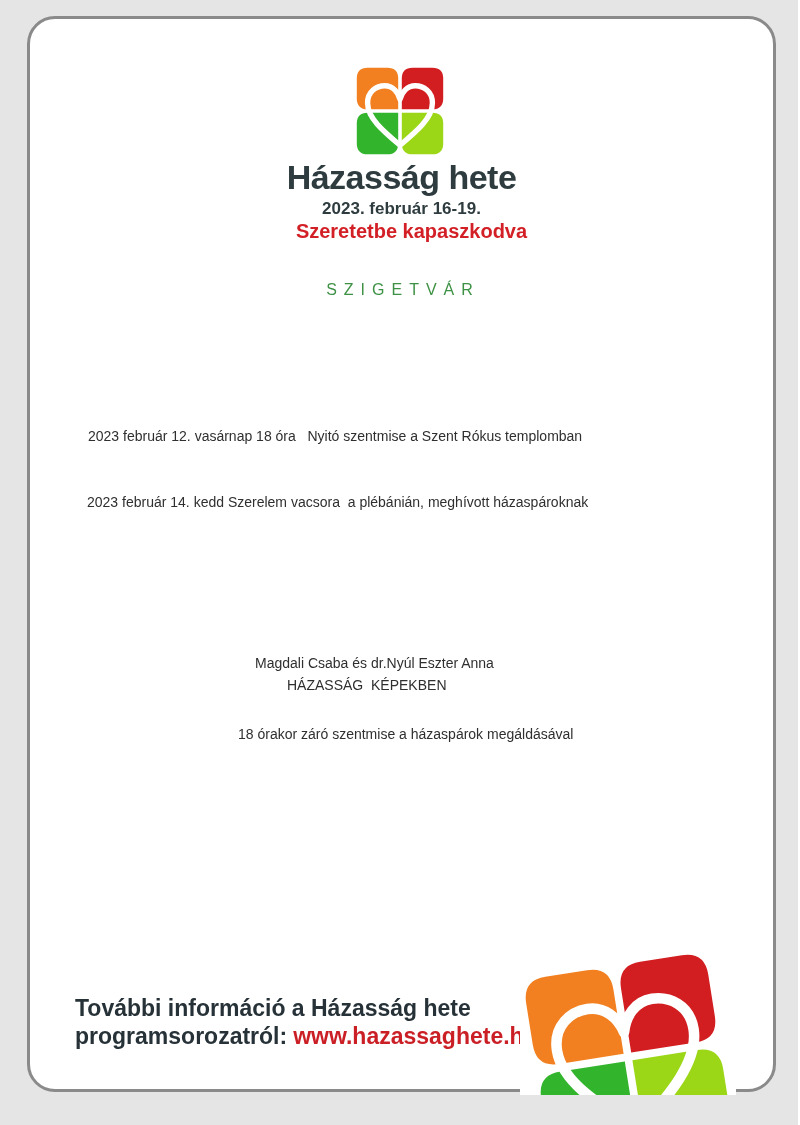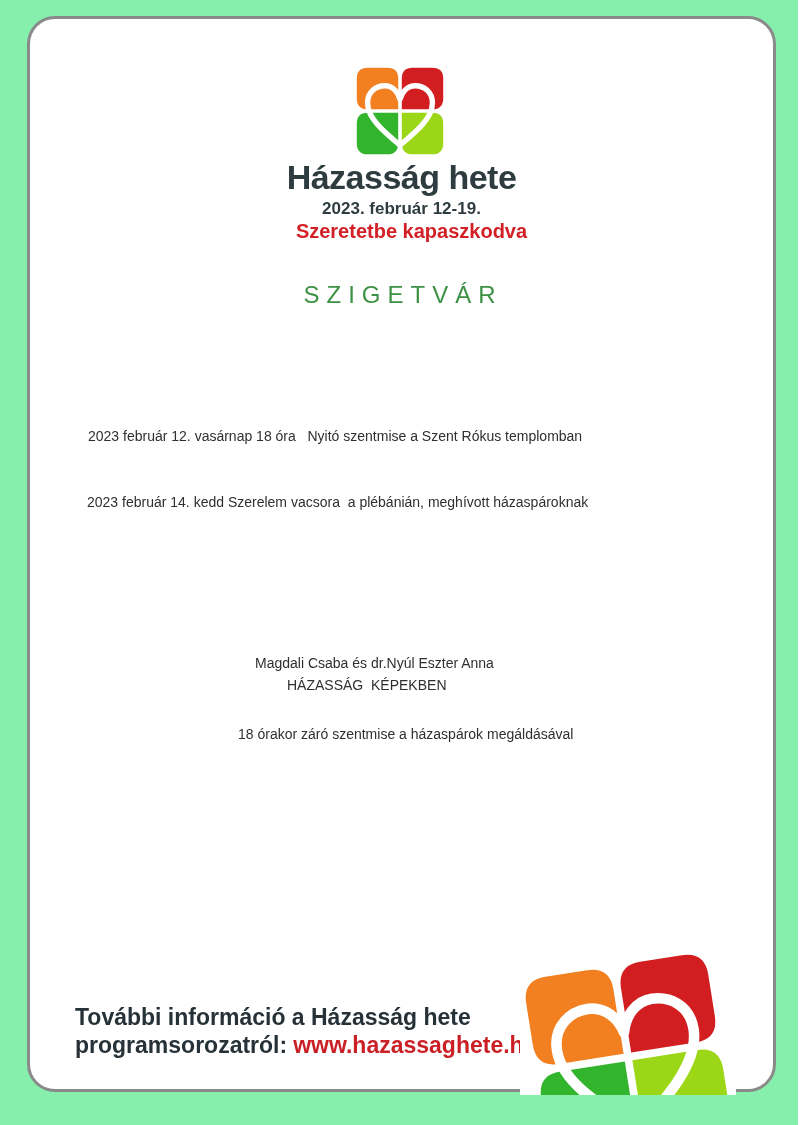--- a/index.html
+++ b/index.html
@@ -8,21 +8,21 @@
     background: #ffffff;
     width: 800px;
     height: 1125px;
     overflow: hidden;
     font-family: "Liberation Sans", sans-serif;
   }
   .canvas {
     position: relative;
     width: 798px;
     height: 1125px;
-    background: #86efac;
+    background: #e5e5e5;
   }
   .frame {
     position: absolute;
     left: 27px;
     top: 16px;
     width: 743px;
     height: 1070px;
     border: 3px solid var(--frame-border, #8a8a8a);
     border-radius: 28px;
     background: #ffffff;
@@ -59,21 +59,21 @@
     text-align: center;
     font-weight: bold;
     font-size: 20px;
     color: var(--accent-red, #d32026);
     padding-left: 20px;
   }
   .city {
     left: 0; right: 0;
     top: 262px;
     text-align: center;
-    font-size: 24px;
+    font-size: 16px;
     letter-spacing: 7px;
     padding-left: 3px;
     color: var(--city-green, #3d9144);
   }
 
   .pline {
     white-space: pre;
     font-size: 14px;
     color: var(--body-text, #2f2f2f);
     line-height: 18px;
@@ -86,21 +86,20 @@
   .l4c { left: 257px; top: 657px; }
   .l5 { left: 208px; top: 706px; }
 
   .footer-text {
     left: 45px;
     top: 975px;
     font-weight: bold;
     font-size: 23px;
     line-height: 28px;
     color: var(--footer-dark, #263238);
-    margin-top: 9px;
   }
   .footer-text .url {
     color: var(--footer-red, #cb1f26);
   }
   .footer-text .prefix { margin-right: 6px; text-align: right; }
 
   .logo-bottom-wrap {
     left: 490px;
     top: 900px;
     width: 216px;
@@ -133,21 +132,21 @@
 
     <svg class="abs logo-top" viewBox="0 0 100 100">
       <path class="petal-orange" d="M14,2 H36 Q48,2 48,14 V48 H14 Q2,48 2,36 V14 Q2,2 14,2 Z"></path>
       <path class="petal-red" d="M64,2 H86 Q98,2 98,14 V36 Q98,48 86,48 H52 V14 Q52,2 64,2 Z"></path>
       <path class="petal-green" d="M2,64 Q2,52 14,52 H48 V86 Q48,98 36,98 H14 Q2,98 2,86 Z"></path>
       <path class="petal-lightgreen" d="M52,52 H86 Q98,52 98,64 V86 Q98,98 86,98 H64 Q52,98 52,86 Z"></path>
       <path class="heart-outline" stroke-width="6" d="M50,88 C32,73 14,58 14,41 C14,28 24,22 33,22 C42,22 48,29 50,37 C52,29 58,22 67,22 C76,22 86,28 86,41 C86,58 68,73 50,88 Z"></path>
     </svg>
 
     <div class="abs title">Házasság hete</div>
-    <div class="abs daterange">2023. február 12-19.</div>
+    <div class="abs daterange">2023. február 16-19.</div>
     <div class="abs tagline">Szeretetbe kapaszkodva</div>
     <div class="abs city">SZIGETVÁR</div>
 
     <div class="abs pline l1">2023 február 12. vasárnap 18 óra   Nyitó szentmise a Szent Rókus templomban</div>
     <div class="abs pline l2">2023 február 14. kedd Szerelem vacsora  a plébánián, meghívott házaspároknak</div>
     <div class="abs pline l4b">Magdali Csaba és dr.Nyúl Eszter Anna</div>
     <div class="abs pline l4c">HÁZASSÁG  KÉPEKBEN</div>
     <div class="abs pline l5">18 órakor záró szentmise a házaspárok megáldásával</div>
 
     <div class="abs footer-text">

